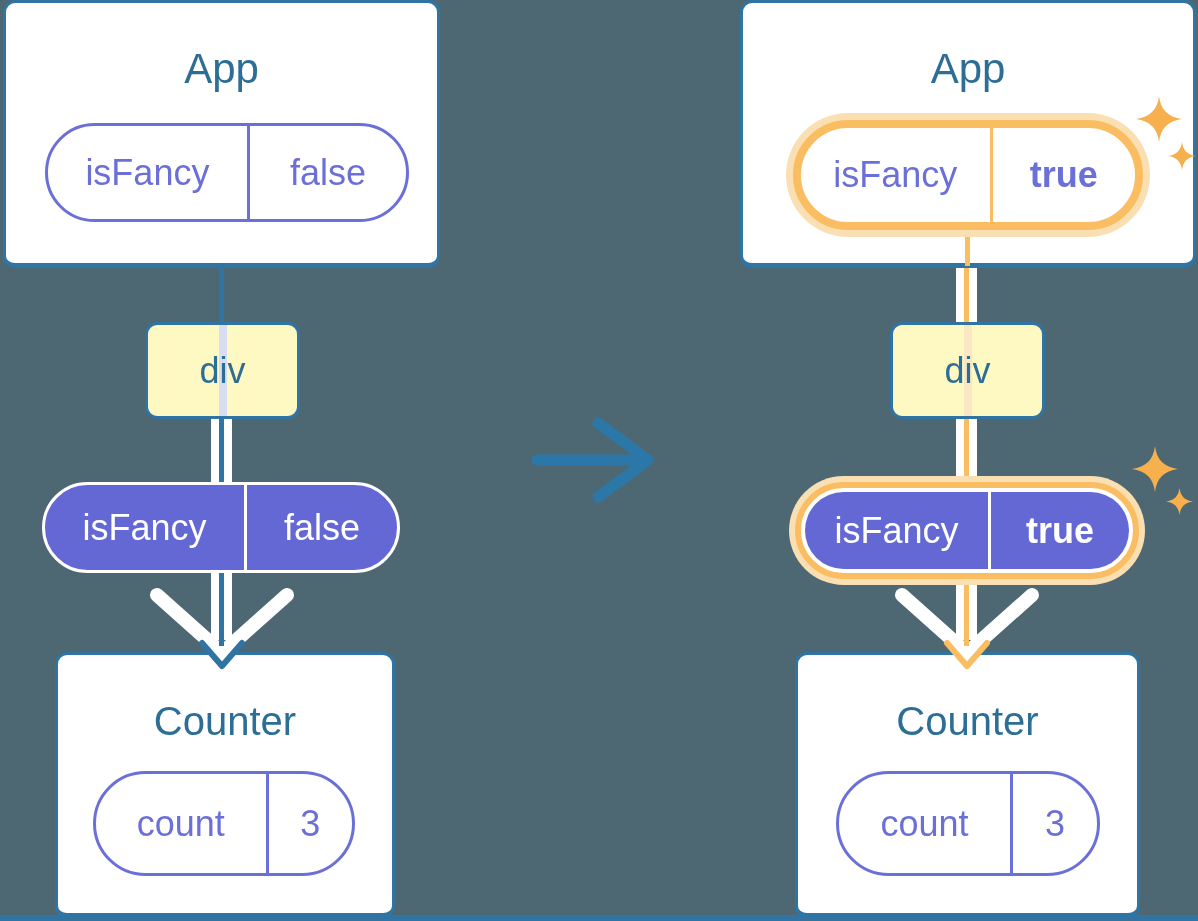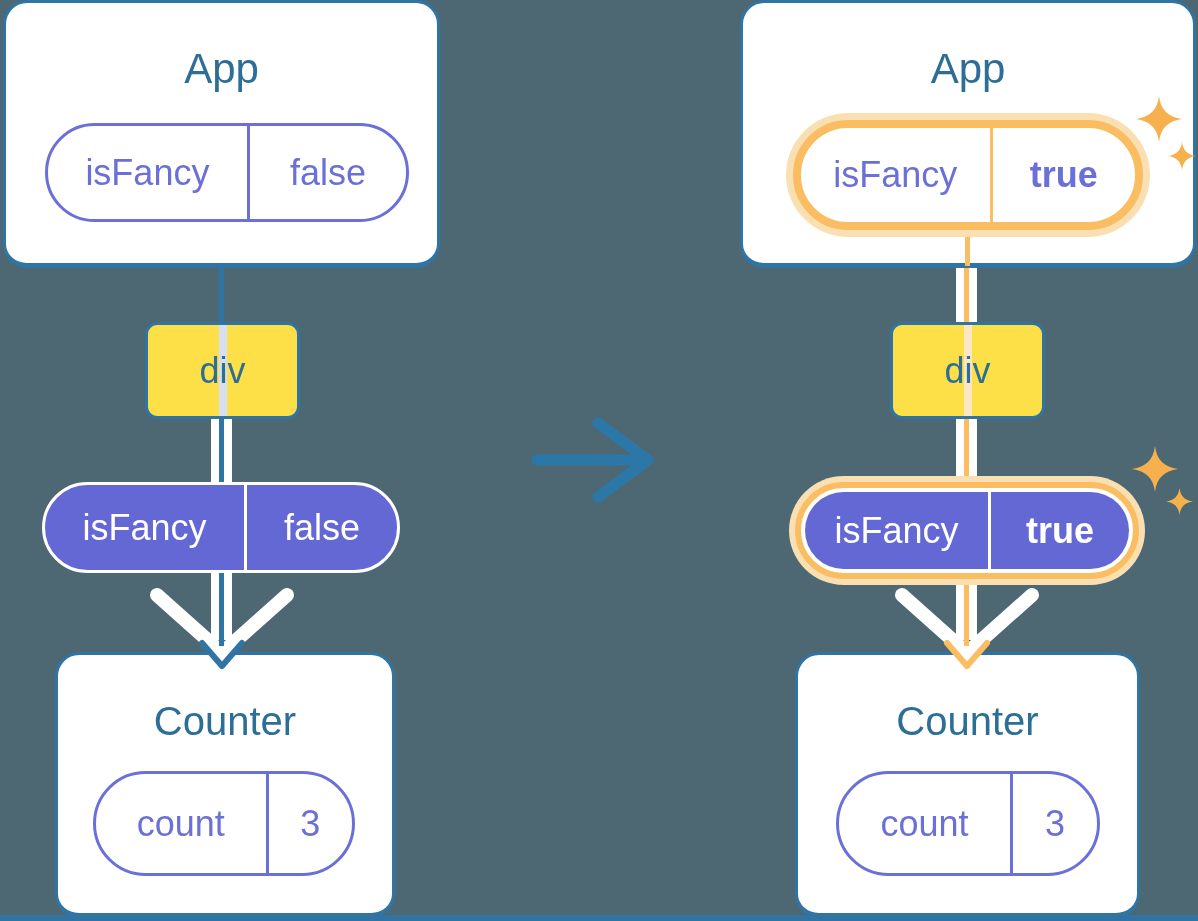--- a/index.html
+++ b/index.html
@@ -7,21 +7,21 @@
     --heading-text:#2D6E96; --purple:#6B6FD8; --purple-fill:#6468D4;
     --highlight-orange:#FBBD62; --highlight-orange-pale:#FADFB2;
     --sparkle-orange:#F6B04E; --line-blue:#2F74A3;
     --stripe-lavender:#D7DEF3; --stripe-pale-orange:#FCE7C4;
   }
   html,body{margin:0;padding:0;}
   body{background:var(--background);font-family:"Liberation Sans",sans-serif;}
   #stage{position:relative;width:1198px;height:921px;background:var(--background);overflow:hidden;}
 
   .card{position:absolute;background:var(--card-fill);border:3px solid var(--card-border);
-        border-bottom-width:5px;border-radius:24px;box-sizing:border-box;}
+        border-bottom-width:5px;border-radius:12px;box-sizing:border-box;}
   .card-title{position:absolute;left:0;right:0;text-align:center;color:var(--heading-text);
         font-weight:500;}
   .app-title{top:42px;font-size:42px;}
   .counter-title{top:44px;font-size:40px;}
 
   
   .pill{position:absolute;display:flex;box-sizing:border-box;background:#fff;
         border:3px solid var(--purple);align-items:stretch;}
   .pill .seg{display:flex;align-items:center;justify-content:center;
         color:var(--purple);font-size:36px;}
@@ -52,21 +52,21 @@
   .hl-purple-pill{position:absolute;box-sizing:border-box;background:#fff;
         border:6px solid var(--highlight-orange);
         box-shadow:0 0 0 6px var(--highlight-orange-pale);border-radius:52px;}
   .hl-purple-pill .inner{position:absolute;left:4px;right:4px;top:4px;bottom:4px;
         background:var(--purple-fill);border-radius:42px;display:flex;align-items:stretch;}
   .hl-purple-pill .seg{display:flex;align-items:center;justify-content:center;
         color:#fff;font-size:36px;}
   .hl-purple-pill .seg.name{width:57%;}
   .hl-purple-pill .seg.val{width:43%;border-left:3px solid #fff;font-weight:700;}
 
-  .div-card{position:absolute;width:155px;height:97px;background:#fde047;
+  .div-card{position:absolute;width:155px;height:97px;background:#fef9c3;
         border:3px solid var(--card-border);border-radius:12px;box-sizing:border-box;}
   .div-label{position:absolute;inset:0;display:flex;align-items:center;justify-content:center;
         color:var(--heading-text);font-size:36px;font-weight:500;}
   .stripe{position:absolute;top:0;bottom:0;left:50%;width:8px;margin-left:-4px;}
   .stripe.lav{background:var(--stripe-lavender);}
   .stripe.org{background:var(--stripe-pale-orange);}
 
   .vline{position:absolute;}
   .blue{background:var(--line-blue);}
   .orange{background:var(--highlight-orange);}

